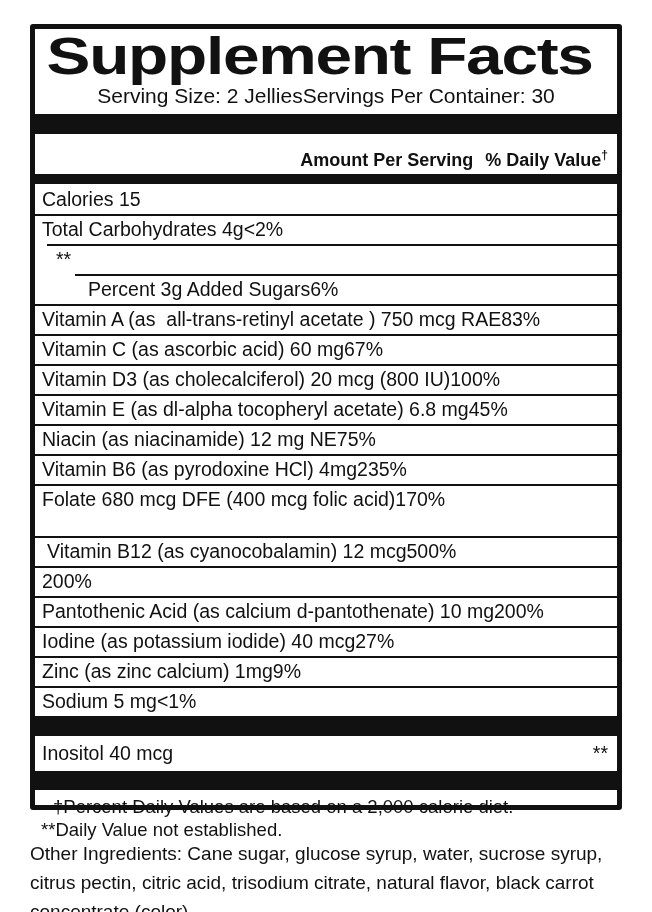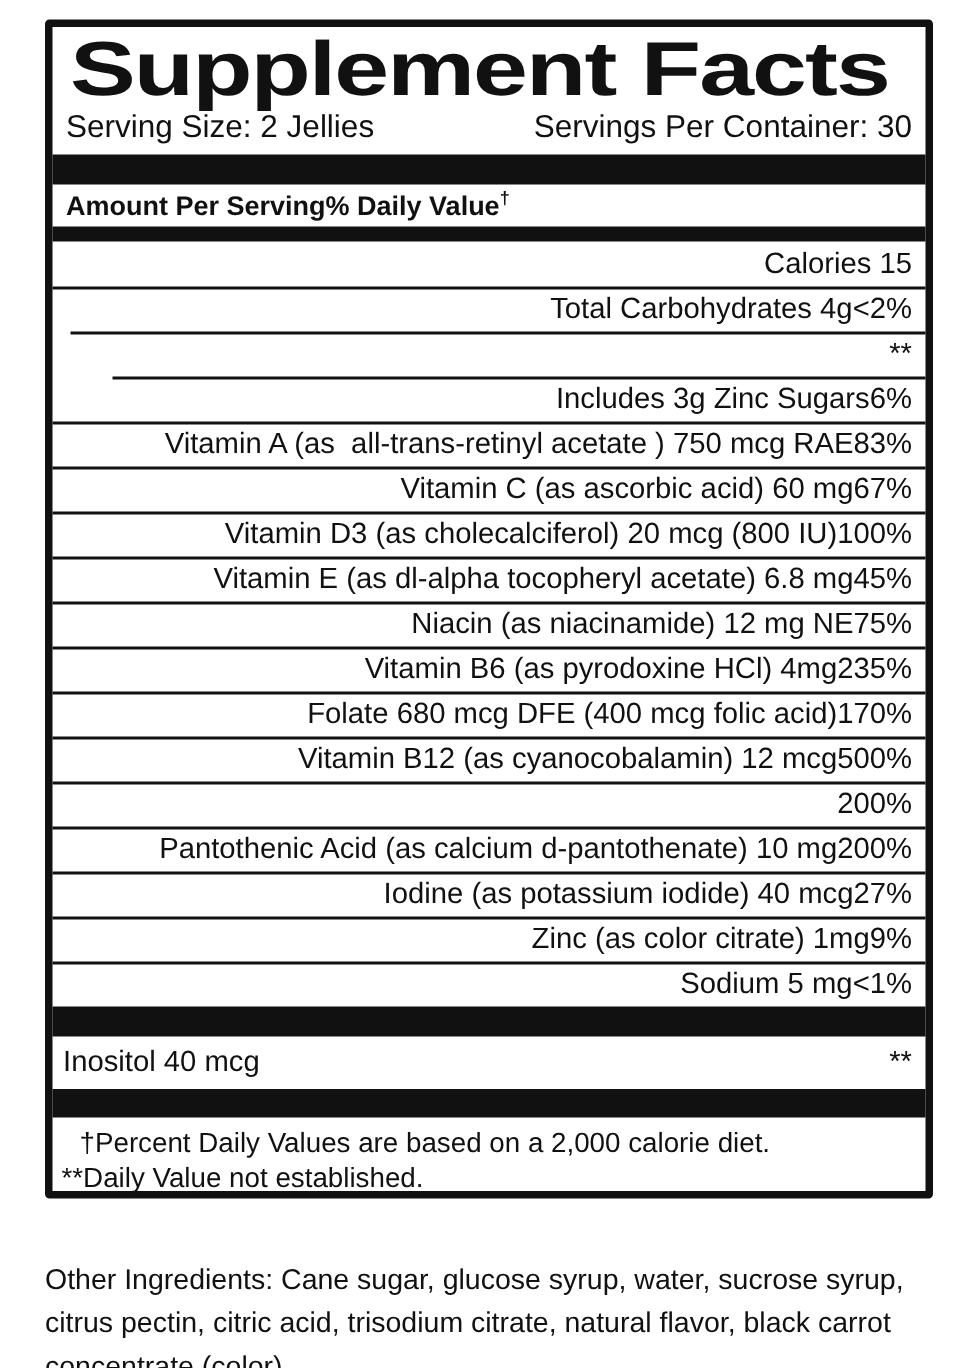--- a/index.html
+++ b/index.html
@@ -7,69 +7,70 @@
   html, body { margin: 0; padding: 0; }
   body {
     width: 652px; height: 912px;
     background: #ffffff;
     color: var(--ink);
     font-family: "Liberation Sans", sans-serif;
     position: relative;
     overflow: hidden;
   }
   .facts-box {
-    position: absolute; left: 30px; top: 13px;
+    position: absolute; left: 30px; top: 24px;
     width: 592px; height: 786px;
     border: 5px solid var(--ink);
     border-radius: 3px;
     background: #ffffff;
   }
   .title {
     font-weight: bold;
     font-size: 51px;
     line-height: 50px;
     padding: 3px 0 0 9px;
     white-space: nowrap;
     transform: scaleX(1.29);
     transform-origin: left center;
     letter-spacing: -1px;
   }
   .serving-row {
-    display: flex; justify-content: space-between;
+    display: flex; justify-content: center;
     font-size: 21px; line-height: 24px;
     padding: 2px 9px 6px 9px;
   }
   .bar { background: var(--ink); }
   .bar-thick { height: 20px; }
   .bar-thin  { height: 10px; }
   .bar-mid   { height: 19px; }
   .header-row {
-    display: flex; justify-content: flex-start; align-items: flex-end;
+    display: flex; justify-content: flex-end; align-items: flex-end;
     font-weight: bold; font-size: 18px; line-height: 21px;
-    padding: 4px 9px 3px 9px;
+    padding: 16px 9px 3px 9px;
+    gap: 12px;
   }
   .header-row sup { font-size: 12px; line-height: 0; }
   .rows .row {
     position: relative;
-    display: flex; justify-content: flex-end; align-items: center;
+    display: flex; justify-content: flex-start; align-items: center;
     height: 30px;
     padding: 0 9px 0 7px;
     font-size: 19.5px;
   }
   .rows .row::before {
     content: "";
     position: absolute; top: 0; left: var(--si, 0); right: 0;
     height: 2px; background: var(--ink);
   }
   .rows .row:first-child::before { display: none; }
   .row-name { white-space: pre; }
   .row-dv   { white-space: pre; }
   .indent-1 { padding-left: 21px !important; --si: 12px; }
   .indent-2 { padding-left: 53px !important; --si: 40px; }
-  .indent-3 { padding-left: 12px !important; }
+  .indent-3 { padding-left: 12px !important; margin-top: 22px; }
   .inositol-row {
     display: flex; justify-content: space-between; align-items: flex-start;
     height: 35px; padding: 6px 9px 0 7px;
     font-size: 19.5px;
   }
   .footnotes {
     padding: 5px 6px 0 6px;
     font-size: 18.5px; line-height: 23px;
   }
   .footnote-line:first-child { padding-left: 12px; }
@@ -109,21 +110,21 @@
   <div class="row">
     <span class="row-name">Total Carbohydrates 4g</span>
     <span class="row-dv">&lt;2%</span>
   </div>
 
   <div class="row indent-1">
     <span class="row-dv">**</span>
   </div>
 
   <div class="row indent-2">
-    <span class="row-name">Includes 3g Zinc Sugars</span>
+    <span class="row-name">Percent 3g Added Sugars</span>
     <span class="row-dv">6%</span>
   </div>
 
   <div class="row">
     <span class="row-name">Vitamin A (as  all-trans-retinyl acetate ) 750 mcg RAE</span>
     <span class="row-dv">83%</span>
   </div>
 
   <div class="row">
     <span class="row-name">Vitamin C (as ascorbic acid) 60 mg</span>
@@ -168,21 +169,21 @@
     <span class="row-name">Pantothenic Acid (as calcium d-pantothenate) 10 mg</span>
     <span class="row-dv">200%</span>
   </div>
 
   <div class="row">
     <span class="row-name">Iodine (as potassium iodide) 40 mcg</span>
     <span class="row-dv">27%</span>
   </div>
 
   <div class="row">
-    <span class="row-name">Zinc (as color citrate) 1mg</span>
+    <span class="row-name">Zinc (as zinc calcium) 1mg</span>
     <span class="row-dv">9%</span>
   </div>
 
   <div class="row">
     <span class="row-name">Sodium 5 mg</span>
     <span class="row-dv">&lt;1%</span>
   </div>
 </section>
 
   <div class="bar bar-thick"></div>

